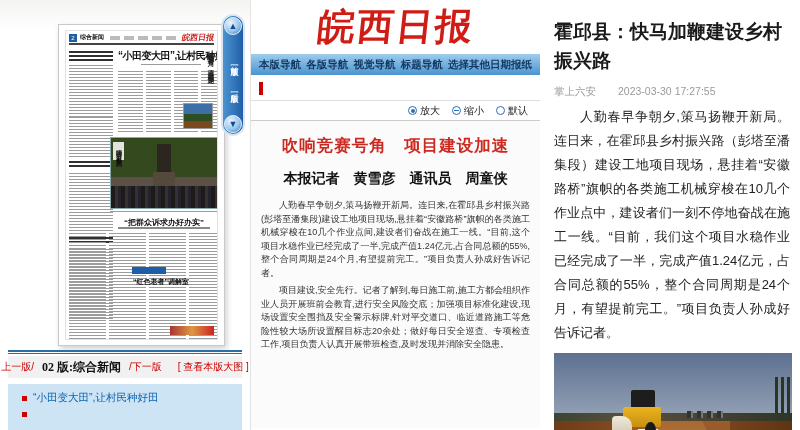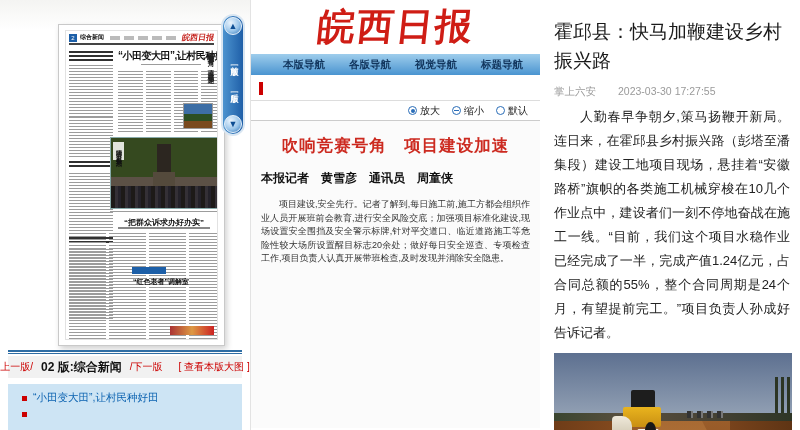--- a/index.html
+++ b/index.html
@@ -53,52 +53,52 @@
     display:flex; flex-direction:column; align-items:center; justify-content:space-between; padding:1px 0; z-index:5; }
   .circle-btn { width:18px; height:18px; border-radius:50%; background:radial-gradient(circle at 35% 30%,#eaf4fd,#9cc6ea 55%,#2f74b8); 
     border:1px solid #e8f2fb; color:#0d4d93; font-size:9px; line-height:16px; text-align:center; cursor:pointer; }
   .vlabel { writing-mode:vertical-rl; text-orientation:upright; color:#fff; font-size:8px; font-weight:bold; letter-spacing:1px; cursor:pointer; }
 
   .divider-blue { position:absolute; left:8px; top:350px; width:234px; height:4px;
     border-top:2px solid #2e6da4; border-bottom:1px solid #2e6da4; }
   .pager-bar { position:absolute; left:8px; top:356px; width:234px; height:22px; background:#f1f1f1;
     display:flex; align-items:center; justify-content:center; gap:8px; font-size:10px; white-space:nowrap; }
   .pager-bar .red { color:#c00; cursor:pointer; }
-  .pager-bar .cur { color:#111; font-weight:bold; font-size:12px; }
+  .pager-bar .cur { color:#111; font-weight:bold; font-size:12px;font-family:Liberation Serif, serif; }
   .pager-bar .big { color:#c00; margin-left:8px; cursor:pointer; }
 
   .links-box { position:absolute; left:8px; top:384px; width:234px; height:60px; background:#cde4f4; padding:7px 10px 0 14px; }
   .link-item { display:flex; align-items:center; gap:6px; margin-bottom:7px; cursor:pointer; }
   .bullet { width:5px; height:5px; background:#c00; flex:0 0 auto; }
   .link-text { color:#0b62b0; font-size:10.5px; white-space:nowrap; overflow:hidden; }
 
   
   .center-panel { position:absolute; left:250px; top:0; width:290px; height:430px; background:#fff; border-left:1px solid #e3e3e3; }
   .masthead { height:54px; display:flex; align-items:center; justify-content:center; }
   .masthead-text { color:#cf1d15; font-size:37px; font-weight:bold; font-family:"DejaVu Serif","Liberation Serif",serif; transform:skewX(-6deg); letter-spacing:2px; }
   .nav-bar { height:21px; background:linear-gradient(#9ecdec,#4a94d0); display:flex; align-items:center; justify-content:space-between; padding:0 8px; }
-  .nav-item { font-size:10.5px; font-weight:bold; color:#12365e; white-space:nowrap; cursor:pointer;margin-left:24px; }
+  .nav-item { font-size:10.5px; font-weight:bold; color:#12365e; white-space:nowrap; cursor:pointer; }
   .breadcrumb-row { display:flex; align-items:center; gap:6px; padding:7px 8px 5px 8px; }
   .red-tick { width:4px; height:13px; background:#c00; }
   .breadcrumb-text { font-size:11px; font-weight:bold; color:#222; }
   .toolbar { height:21px; border-top:1px solid #ddd; border-bottom:1px solid #ccc; background:#fff;
     display:flex; align-items:center; justify-content:flex-end; gap:12px; padding:0 12px; }
   .tool { display:flex; align-items:center; gap:3px; font-size:10px; color:#222; cursor:pointer;text-align:center; }
   .radio { width:9px; height:9px; border:1.5px solid #2a6db8; border-radius:50%; position:relative; display:inline-block; }
   .radio.checked::after { content:''; position:absolute; inset:1.5px; background:#2a6db8; border-radius:50%; }
   .radio.minus::after { content:''; position:absolute; left:1px; right:1px; top:50%; height:1.5px; margin-top:-1px; background:#2a6db8; }
   .article-area { background:#fbfbfb; height:307px; padding:14px 10px 0 10px; overflow:hidden; }
   .article-title { text-align:center; color:#cc2a20; font-size:16.5px; font-weight:bold; letter-spacing:1px; margin-bottom:13px; white-space:nowrap; }
-  .article-byline { text-align:left; color:#111; font-size:12px; font-weight:bold; margin-bottom:11px; }
+  .article-byline { text-align:center; color:#111; font-size:14px; font-weight:bold; margin-bottom:11px; }
   .article-meta { font-size:9px; color:#555; margin-bottom:8px; }
   .article-body p { font-size:9px; color:#333; line-height:1.5; text-align:justify; text-indent:2em; margin-bottom:4px; }
 
   
   .right-panel { position:absolute; left:540px; top:0; width:260px; height:430px; background:#fff; padding:18px 10px 0 14px; }
-  .r-title { font-size:19px; font-weight:normal; color:#1a1a1a; line-height:1.5; margin-bottom:10px; }
+  .r-title { font-size:19px; font-weight:bold; color:#1a1a1a; line-height:1.5; margin-bottom:10px; }
   .r-meta { display:flex; gap:22px; font-size:10.5px; color:#9a9a9a; margin-bottom:6px; }
   .r-body { font-size:13px; color:#222; line-height:1.85; text-align:justify; text-indent:2em; margin-bottom:8px; }
   .r-photo { position:relative; width:238px; height:130px; overflow:hidden; background:#8795ab; }
   .ph-sky { position:absolute; left:0; top:0; width:100%; height:50%; background:linear-gradient(#5d7090,#94a2b5); }
   .ph-treeline { position:absolute; left:0; top:46%; width:100%; height:6%; background:linear-gradient(90deg,#3a4530,#5a503e 30%,#4a4436 60%,#2e3626); }
   .ph-trees-r { position:absolute; right:0; top:18%; width:7%; height:36%; background:repeating-linear-gradient(90deg,#2c3524 0 3px,transparent 3px 6px); }
   .ph-ground { position:absolute; left:0; top:52%; width:100%; height:48%; background:linear-gradient(#9a5d2a,#8a4f22); }
   .ph-road { position:absolute; left:30%; top:52%; width:46%; height:48%; background:linear-gradient(#a86a33,#b5793d); clip-path:polygon(30% 0,70% 0,100% 100%,0 100%); }
   .ph-bank-l { position:absolute; left:0; top:52%; width:32%; height:48%; background:linear-gradient(100deg,#6e3c18,#8a4e20); }
   .ph-bank-r { position:absolute; right:0; top:52%; width:26%; height:48%; background:linear-gradient(260deg,#5e3414,#7c451d); }
@@ -217,20 +217,21 @@
       </span>
       <span class="tool">
         <span class="radio"></span>
         <span>默认</span>
       </span>
     </div>
     <div class="article-area">
       <div class="article-title">吹响竞赛号角　项目建设加速</div>
       <div class="article-byline">本报记者　黄雪彦　通讯员　周童侠</div>
       <div class="article-body">
+        <p>人勤春早争朝夕,策马扬鞭开新局。连日来,在霍邱县乡村振兴路(彭塔至潘集段)建设工地项目现场,悬挂着“安徽路桥”旗帜的各类施工机械穿梭在10几个作业点间,建设者们奋战在施工一线。“目前,这个项目水稳作业已经完成了一半,完成产值1.24亿元,占合同总额的55%,整个合同周期是24个月,有望提前完工。”项目负责人孙成好告诉记者。</p>
         <p>项目建设,安全先行。记者了解到,每日施工前,施工方都会组织作业人员开展班前会教育,进行安全风险交底；加强项目标准化建设,现场设置安全围挡及安全警示标牌,针对平交道口、临近道路施工等危险性较大场所设置醒目标志20余处；做好每日安全巡查、专项检查工作,项目负责人认真开展带班检查,及时发现并消除安全隐患。</p>
 
       </div>
     </div>
   </div>
 
   <div class="right-panel">
     <div class="r-title">霍邱县：快马加鞭建设乡村振兴路</div>
     <div class="r-meta">
       <span>掌上六安</span>

